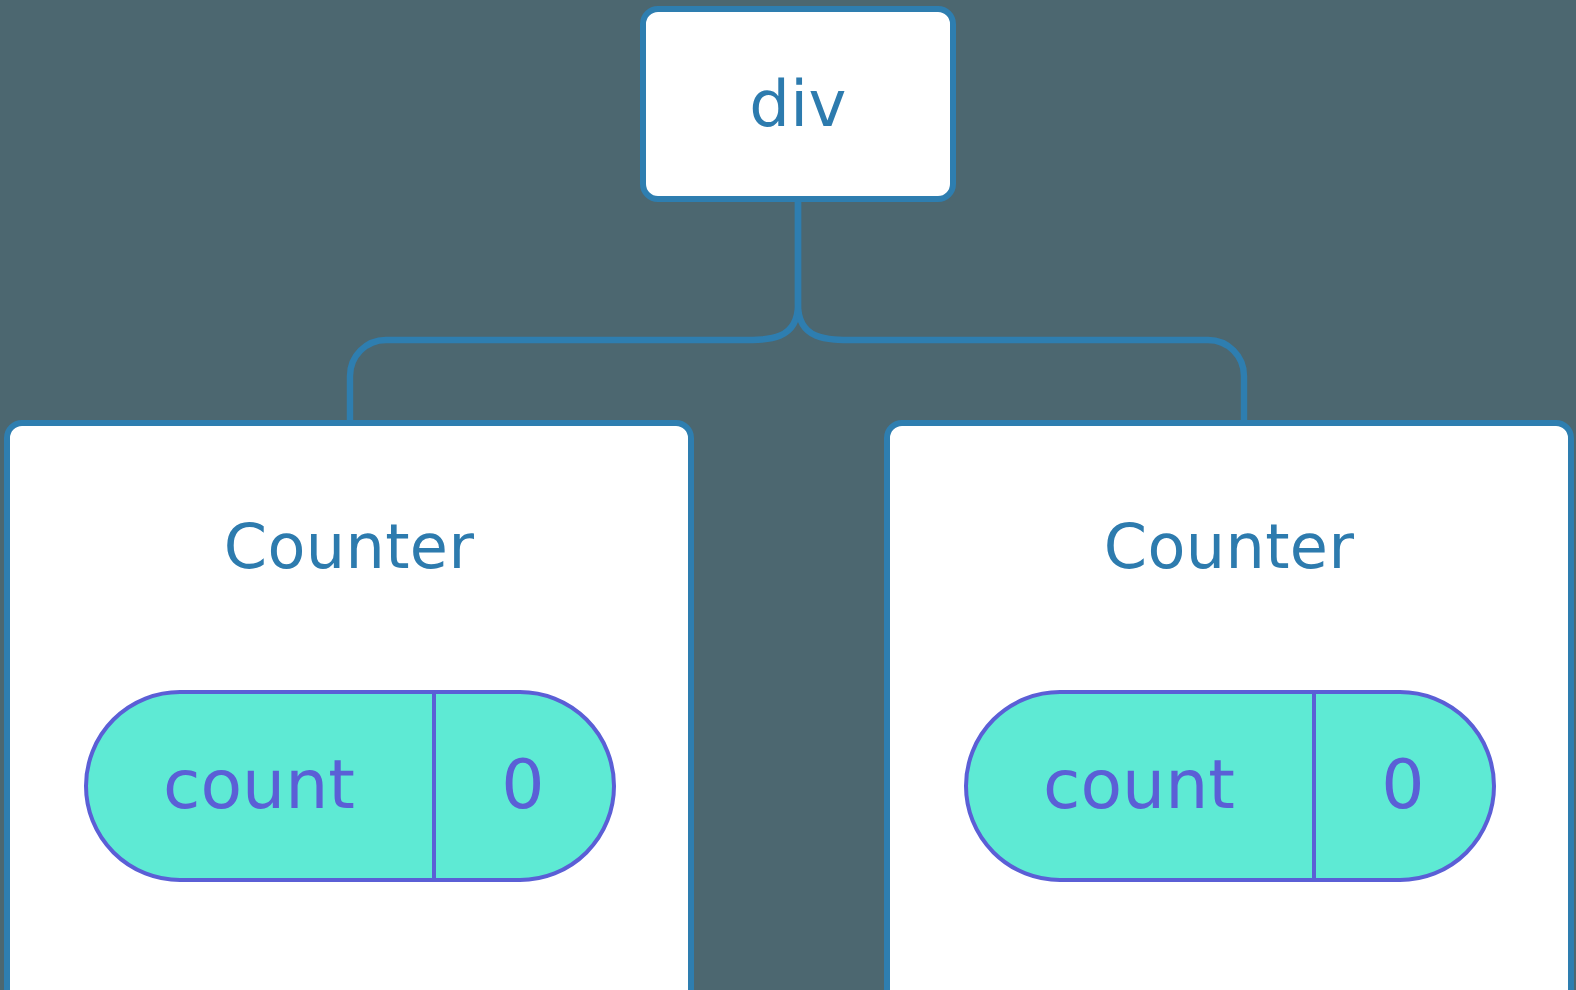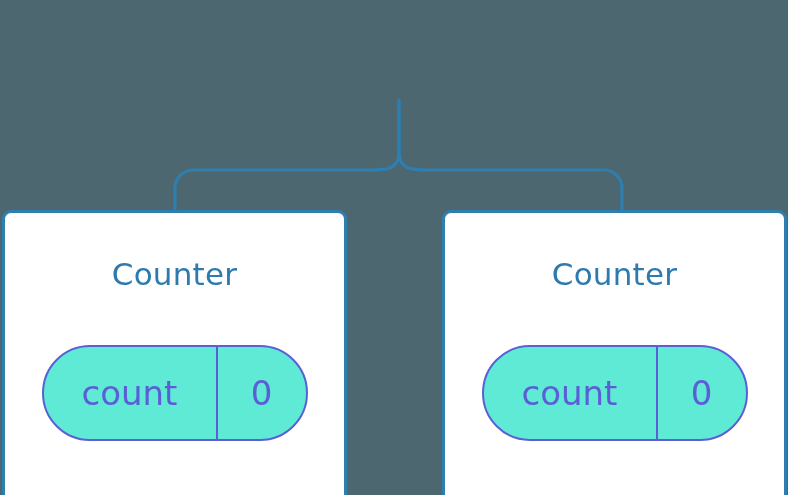--- a/index.html
+++ b/index.html
@@ -131,20 +131,23 @@
              C 183 170, 175 178, 175 188
              L 175 228" fill="none" stroke="#2e7eb0" stroke-width="3.2" stroke-linecap="round" stroke-linejoin="round"></path>
     <path d="M 399 100
              L 399 152
              C 399 170, 413 170, 428 170
              L 604 170
              C 614 170, 622 178, 622 188
              L 622 228" fill="none" stroke="#2e7eb0" stroke-width="3.2" stroke-linecap="round" stroke-linejoin="round"></path>
   </svg>
 
+  <div class="node node-root">
+    <span class="node-title">div</span>
+  </div>
 
   <div class="node node-card card-left">
     <span class="node-title">Counter</span>
     <div class="state-pill">
       <span class="state-key">count</span>
       <span class="state-val">0</span>
     </div>
   </div>
 
   <div class="node node-card card-right">

